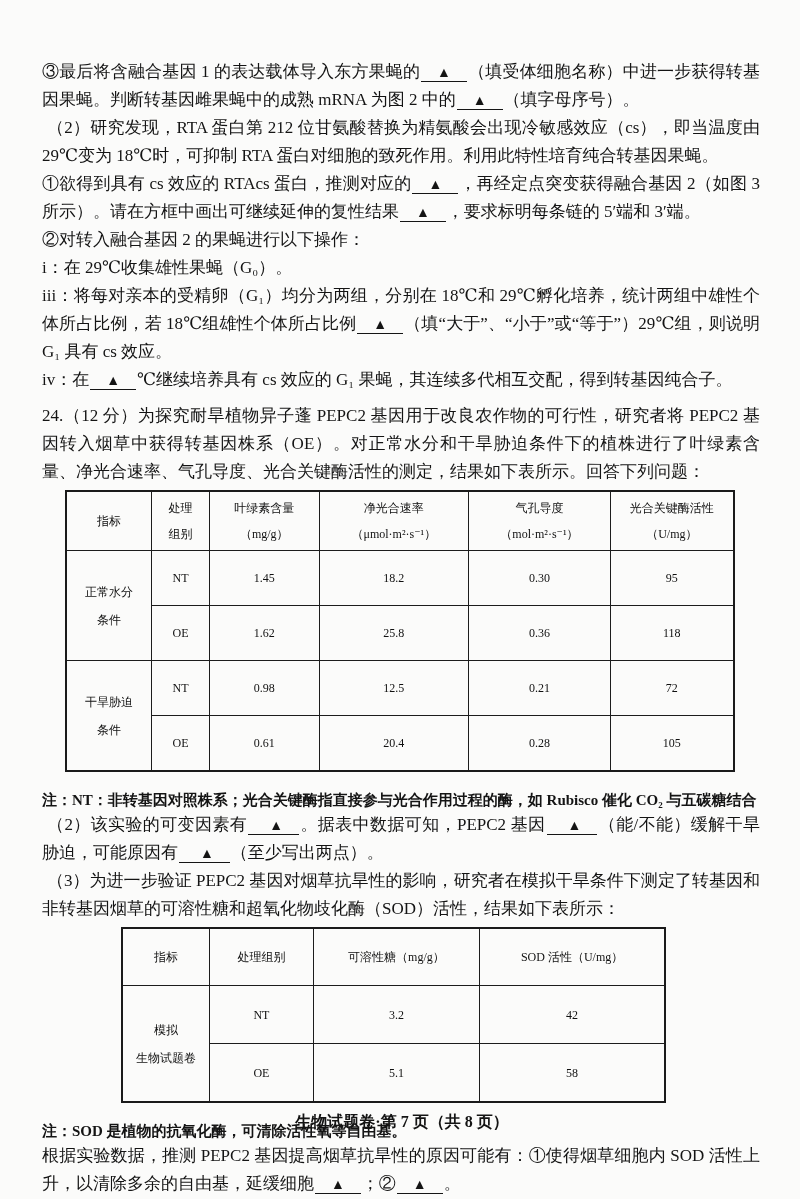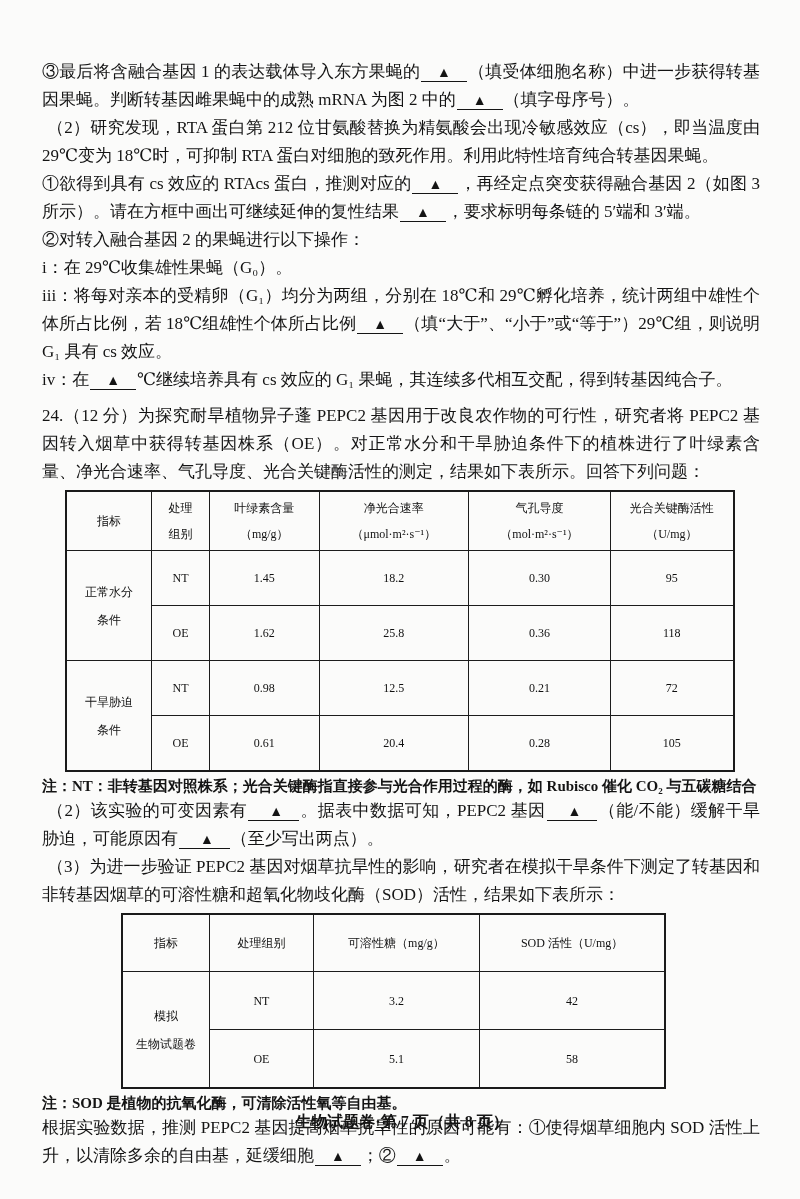--- a/index.html
+++ b/index.html
@@ -38,21 +38,21 @@
   .t1 tbody td { height:30px; }
   .gs td { border-top:1.8px solid #1a1a1a; }
   .lbl div { line-height:28px; }
   .t2 { width:545px; margin:4px 0 2px 79px; border:2px solid #1a1a1a; }
   .t2 th { height:32px; }
   .t2 tbody td { height:33px; }
   .note {
     font-weight:700;
     font-size:15px;
     line-height:22px;
-    margin-top:3px;
+    margin-top:17px;
     text-align:left;
   }
   .footer {
     position:absolute;
     left:4px; right:0; top:1112px;
     text-align:center;
     font-weight:700;
     font-size:16px;
   }
 </style>

